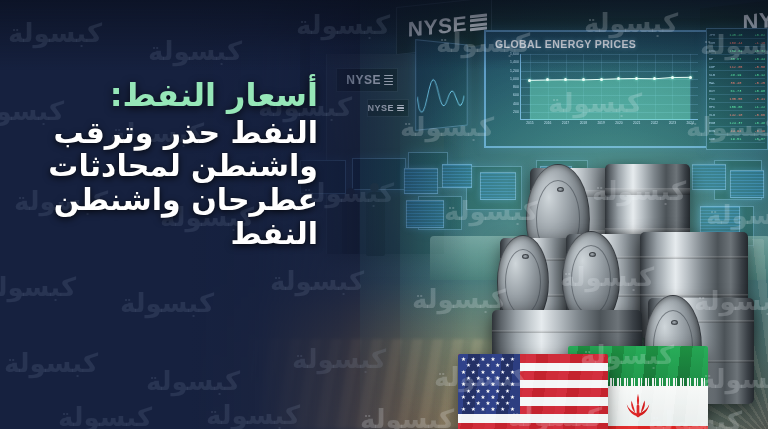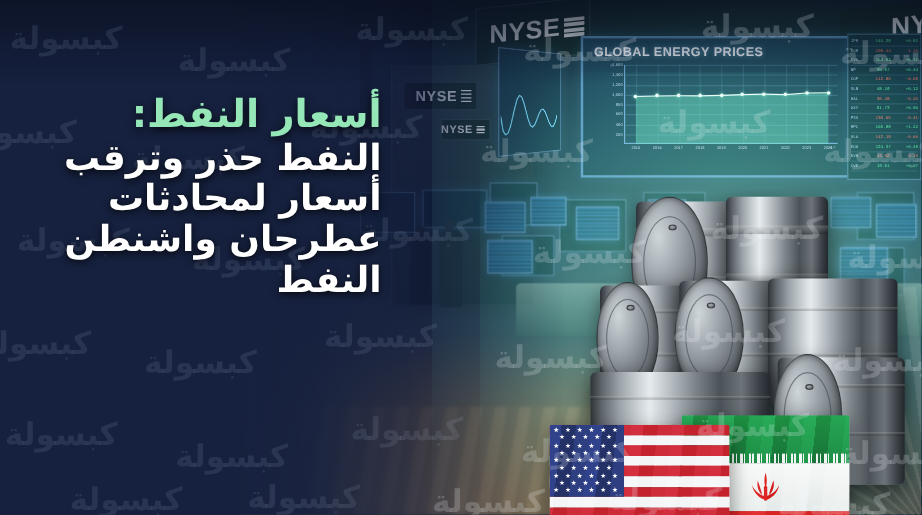--- a/index.html
+++ b/index.html
@@ -554,21 +554,21 @@
       <div class="wm" style="left: 4px; top: 348px; font-size: 26px;">كبسولة</div>
       <div class="wm" style="left: 146px; top: 366px; font-size: 26px;">كبسولة</div>
       <div class="wm" style="left: 292px; top: 344px; font-size: 26px;">كبسولة</div>
       <div class="wm" style="left: 58px; top: 402px; font-size: 26px;">كبسولة</div>
       <div class="wm" style="left: 206px; top: 400px; font-size: 26px;">كبسولة</div>
     </div>
 
   <div id="headline">
     <span class="hl" id="hl-0">أسعار النفط:</span>
     <span class="hl" id="hl-1">النفط حذر وترقب</span>
-    <span class="hl" id="hl-2">أسعار لمحادثات</span>
+    <span class="hl" id="hl-2">واشنطن لمحادثات</span>
     <span class="hl" id="hl-3">عطرحان واشنطن</span>
     <span class="hl" id="hl-4">النفط</span>
   </div>
 
   <div id="barrels">
 
     <div class="barrel" style="left:130px;top:18px;width:120px;height:112px;">
       <div class="rib" style="top:22px;"></div>
         <div class="rib" style="top:62px;"></div>
       <div class="lid" style="left:-4px;top:-4px;width:64px;height:110px;">

